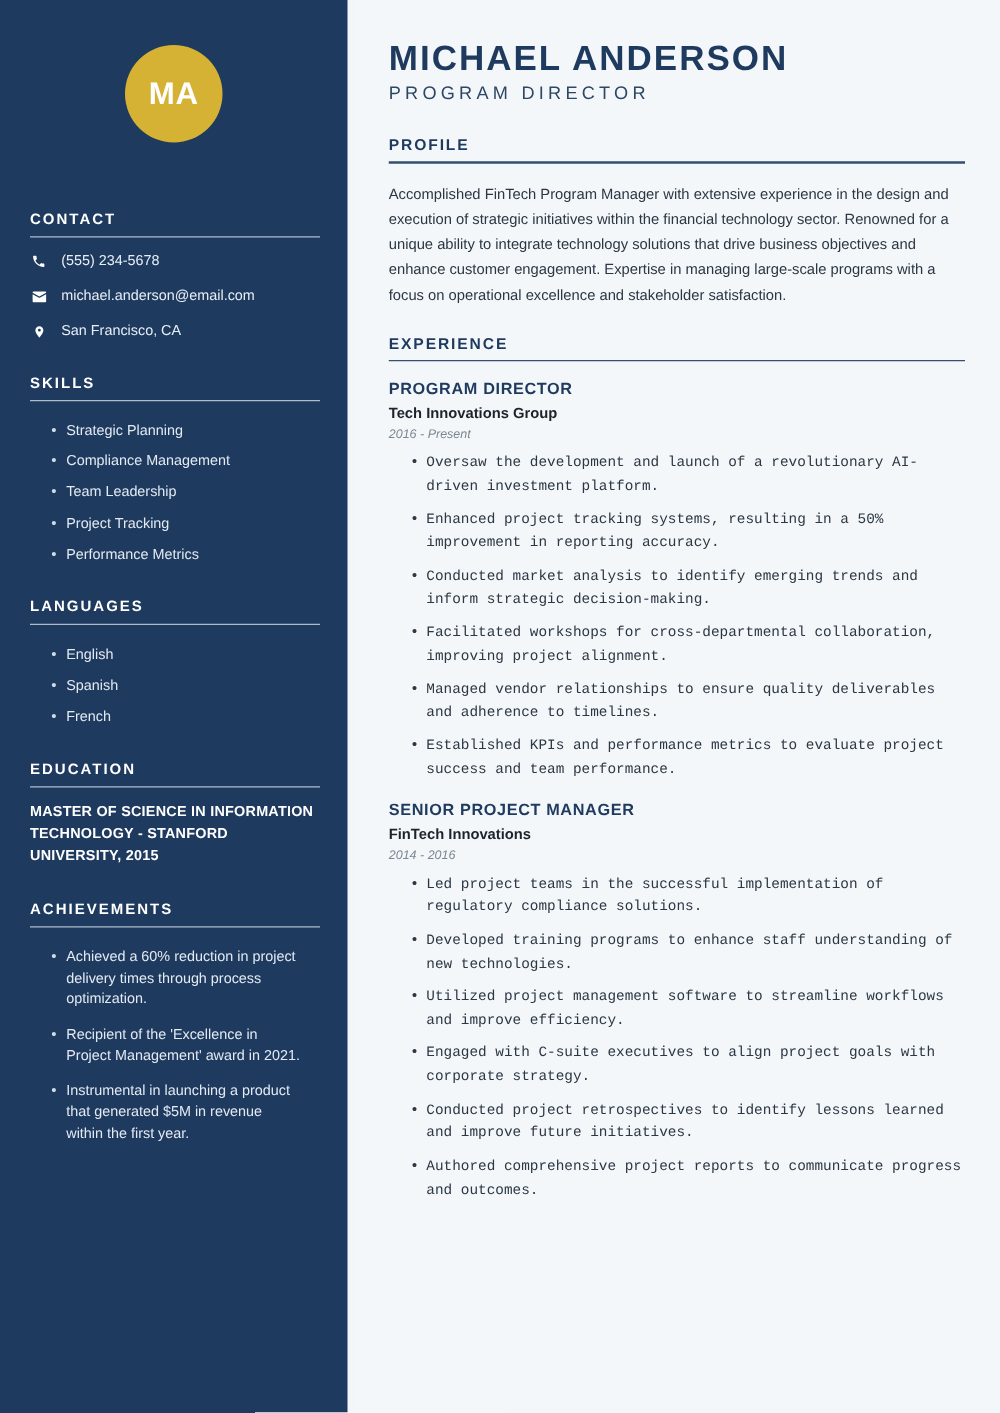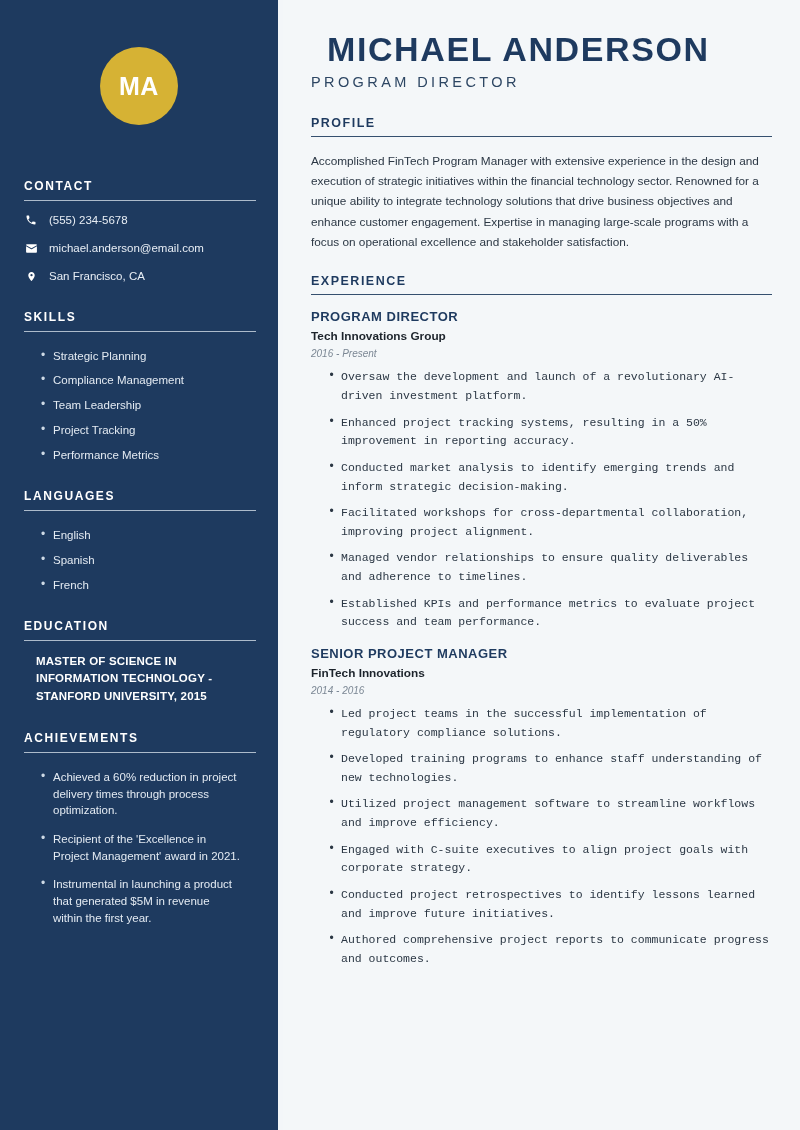--- a/index.html
+++ b/index.html
@@ -27,21 +27,21 @@
     flex: 0 0 278px;
     background: #1e3a5f;
     color: #ffffff;
     box-sizing: border-box;
     padding: 0 22px;
     position: relative;
   }
   .avatar-wrap {
     display: flex;
     justify-content: center;
-    padding-top: 47px;
+    padding-top: 36px;
     padding-bottom: 10px;
   }
   .avatar {
     width: 78px;
     height: 78px;
     border-radius: 50%;
     background: #d6b234;
     color: #ffffff;
     display: flex;
     align-items: center;
@@ -107,44 +107,44 @@
     color: #cfdae6;
     font-size: 12px;
   }
   .achv-li { margin-bottom: 12px; }
   .edu-text {
     font-size: 11.5px;
     font-weight: bold;
     color: #ffffff;
     line-height: 1.5;
     letter-spacing: 0.2px;
-    margin: 0 0 0 14px;
+    margin: 0 0 0 2px;
     text-transform: uppercase;
   }
 
   
   .gutter {
     width: 5px;
     flex: 0 0 5px;
     background: #f3f6f9;
   }
 
   
   .main {
     flex: 1 1 auto;
     background: #f4f7f9;
     box-sizing: border-box;
     padding: 32px 28px 0 28px;
   }
   .name {
-    font-size: 34px;
+    font-size: 28px;
     font-weight: bold;
     color: #1e3a5f;
     letter-spacing: 1.6px;
-    margin: 0 0 6px 16px;
+    margin: 0 0 6px 0;
     line-height: 1.05;
     text-transform: uppercase;
   }
   .job-subtitle {
     font-size: 14.5px;
     color: #2d4663;
     letter-spacing: 3.4px;
     margin: 0 0 26px 0;
     text-transform: uppercase;
   }

